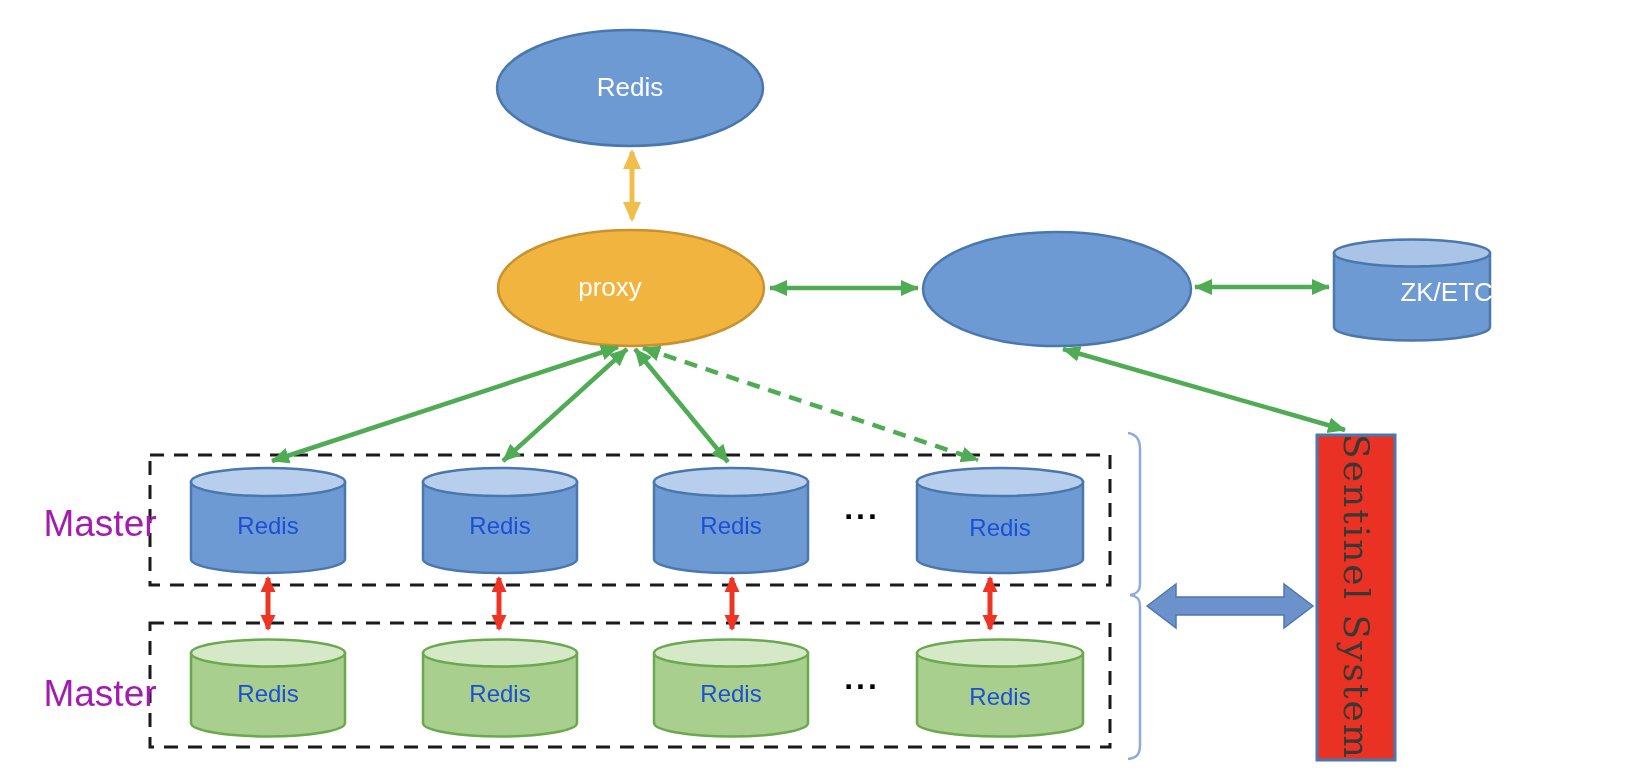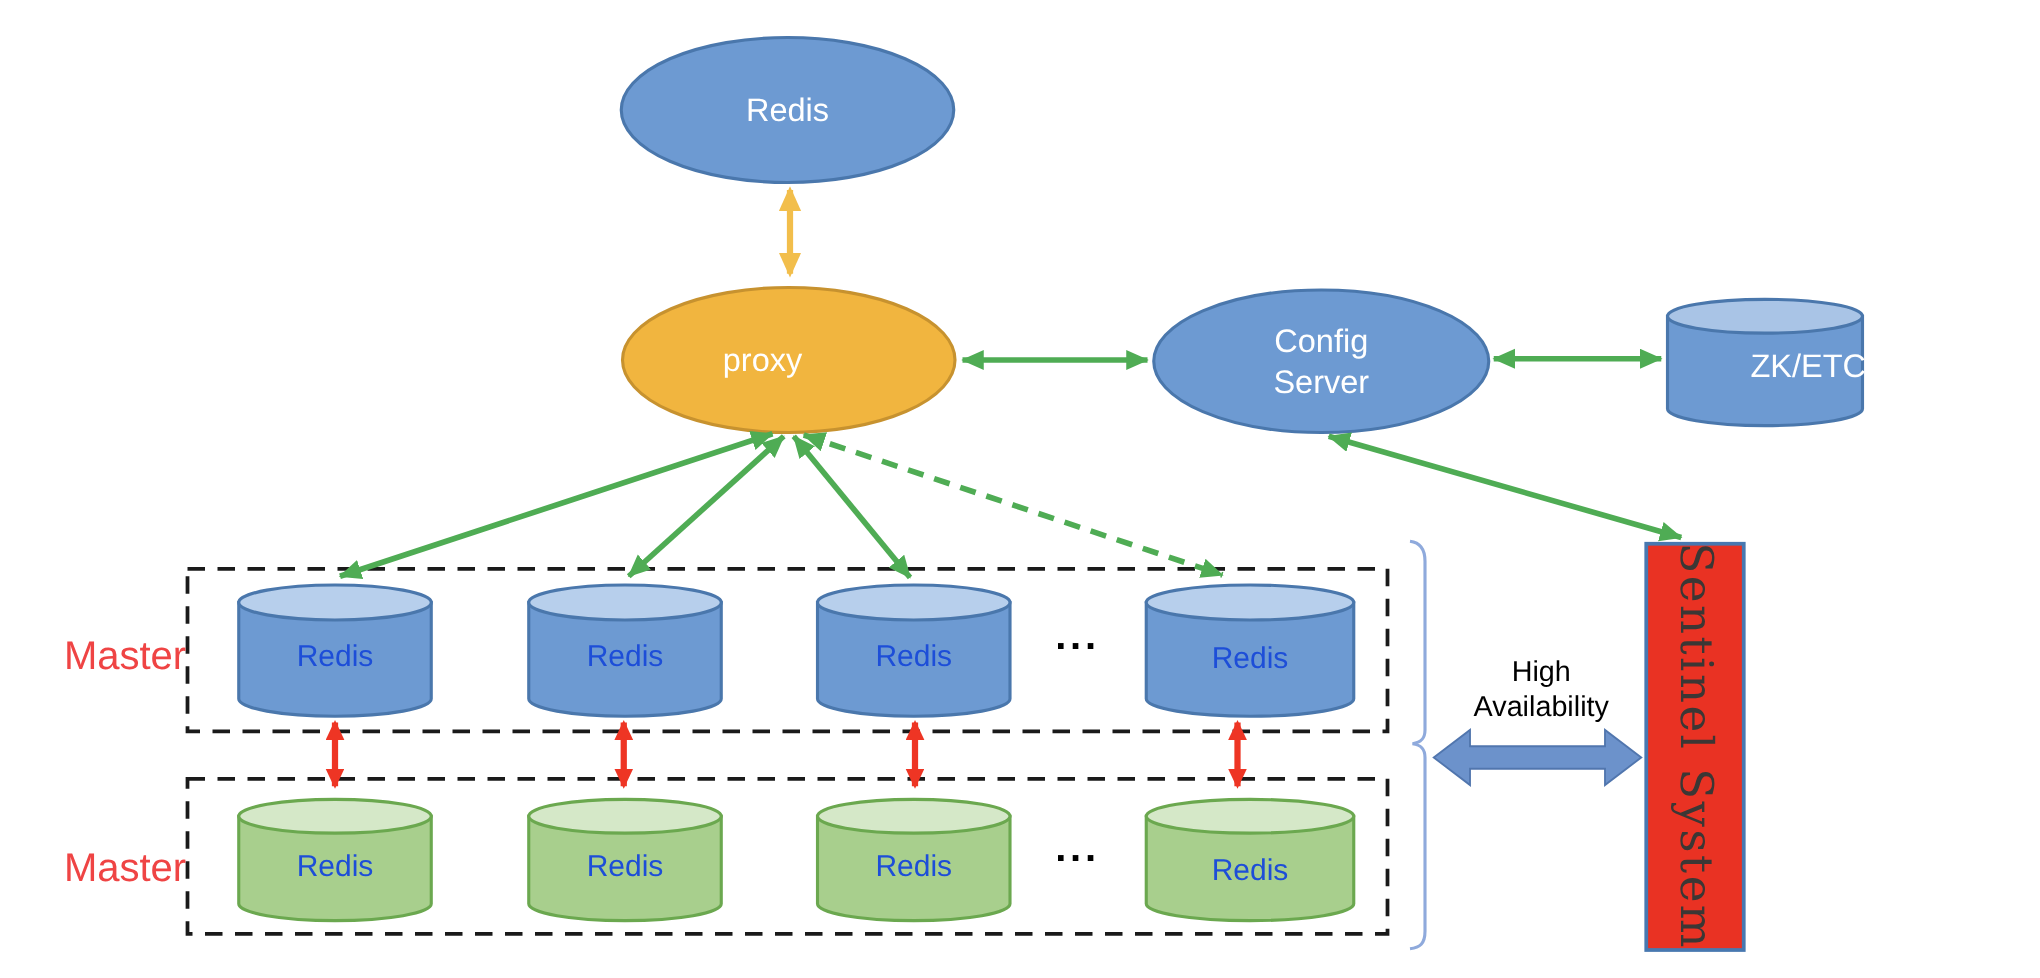--- a/index.html
+++ b/index.html
@@ -8,21 +8,21 @@
     font-family:"Liberation Sans",sans-serif;overflow:hidden;
   }
   .canvas svg{position:absolute;left:0;top:0;}
   .lbl{
     position:absolute;transform:translate(-50%,-50%);
     text-align:center;color:#111;white-space:nowrap;line-height:1.2;
   }
   .lbl.white{color:#fff;}
   .node-lbl{font-size:26px;}
   .redis-lbl{font-size:24px;color:#1d4ed8;}
-  .row-lbl{font-size:32px;color:#ef4444;}
+  .row-lbl{font-size:37px;color:#a21caf;}
   .dots{font-size:32px;font-weight:700;letter-spacing:3px;color:#000;}
   .ha-lbl{font-size:23px;width:134px;white-space:normal;line-height:1.22;color:#000;}
   .cfg-lbl{width:100px;white-space:normal;line-height:1.25;}
   .v-lbl{
     writing-mode:vertical-rl;text-orientation:mixed;
     font-family:"DejaVu Serif",serif;font-size:36px;color:#3B3735;
     letter-spacing:2px;white-space:nowrap;
   }
 </style>
 </head>
@@ -107,36 +107,34 @@
     <line x1="643" y1="348" x2="978" y2="460" stroke="#4FAC54" stroke-width="4.5" stroke-dasharray="13 9" marker-start="url(#mGreen)" marker-end="url(#mGreen)"></line>
 
     <line x1="268" y1="578" x2="268" y2="629" stroke="#EE3524" stroke-width="5" marker-start="url(#mRed)" marker-end="url(#mRed)"></line>
     <line x1="499" y1="578" x2="499" y2="629" stroke="#EE3524" stroke-width="5" marker-start="url(#mRed)" marker-end="url(#mRed)"></line>
     <line x1="732" y1="578" x2="732" y2="629" stroke="#EE3524" stroke-width="5" marker-start="url(#mRed)" marker-end="url(#mRed)"></line>
     <line x1="990" y1="578" x2="990" y2="629" stroke="#EE3524" stroke-width="5" marker-start="url(#mRed)" marker-end="url(#mRed)"></line>
   </svg>
 
   <div class="lbl white node-lbl" style="left:630px;top:88px;">Redis</div>
   <div class="lbl white node-lbl" style="left:610px;top:288px;">proxy</div>
-  <div class="lbl white node-lbl cfg-lbl" style="left:1057px;top:289px;">Config Server</div>
   <div class="lbl white node-lbl" style="left:1412px;top:293px;margin-left:44px;">ZK/ETCD</div>
 
   <div class="lbl row-lbl" style="left:100px;top:524px;">Master</div>
   <div class="lbl row-lbl" style="left:100px;top:694px;">Master</div>
 
   <div class="lbl redis-lbl" style="left:268px;top:526px;">Redis</div>
   <div class="lbl redis-lbl" style="left:500px;top:526px;">Redis</div>
   <div class="lbl redis-lbl" style="left:731px;top:526px;">Redis</div>
   <div class="lbl redis-lbl" style="left:1000px;top:528px;">Redis</div>
 
   <div class="lbl redis-lbl" style="left:268px;top:694px;">Redis</div>
   <div class="lbl redis-lbl" style="left:500px;top:694px;">Redis</div>
   <div class="lbl redis-lbl" style="left:731px;top:694px;">Redis</div>
   <div class="lbl redis-lbl" style="left:1000px;top:697px;">Redis</div>
 
   <div class="lbl dots" style="left:862px;top:508px;">...</div>
   <div class="lbl dots" style="left:862px;top:678px;">...</div>
 
-  <div class="lbl ha-lbl" style="left:1233px;top:551px;">High Availability</div>
 
   <div class="lbl v-lbl" style="left:1356px;top:597px;">Sentinel System</div>
 
 </div>
 
 </body></html>

